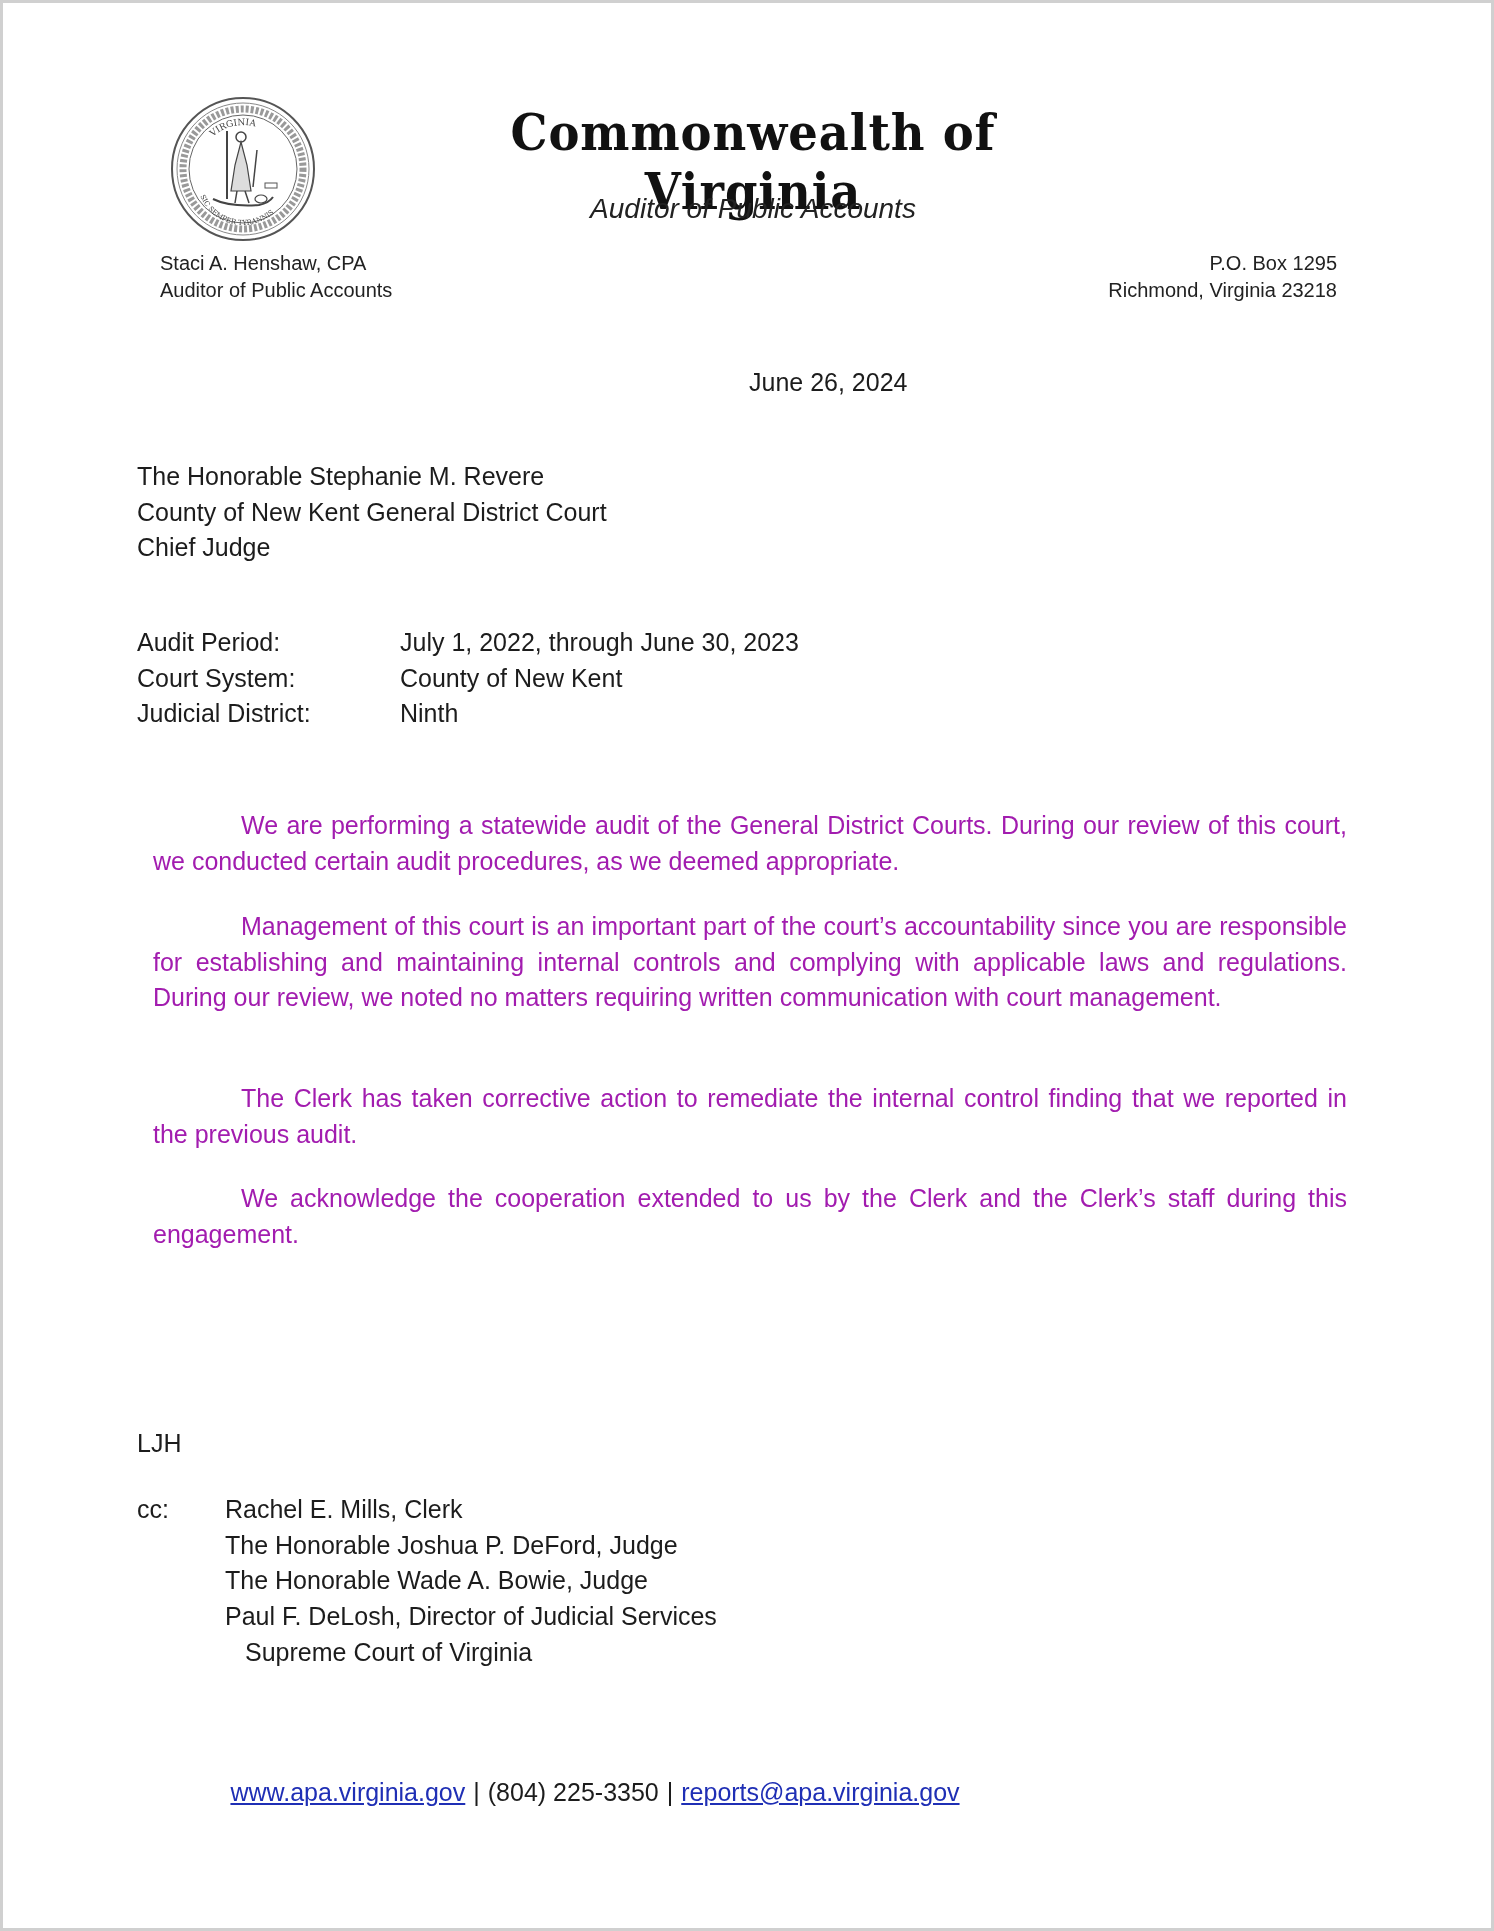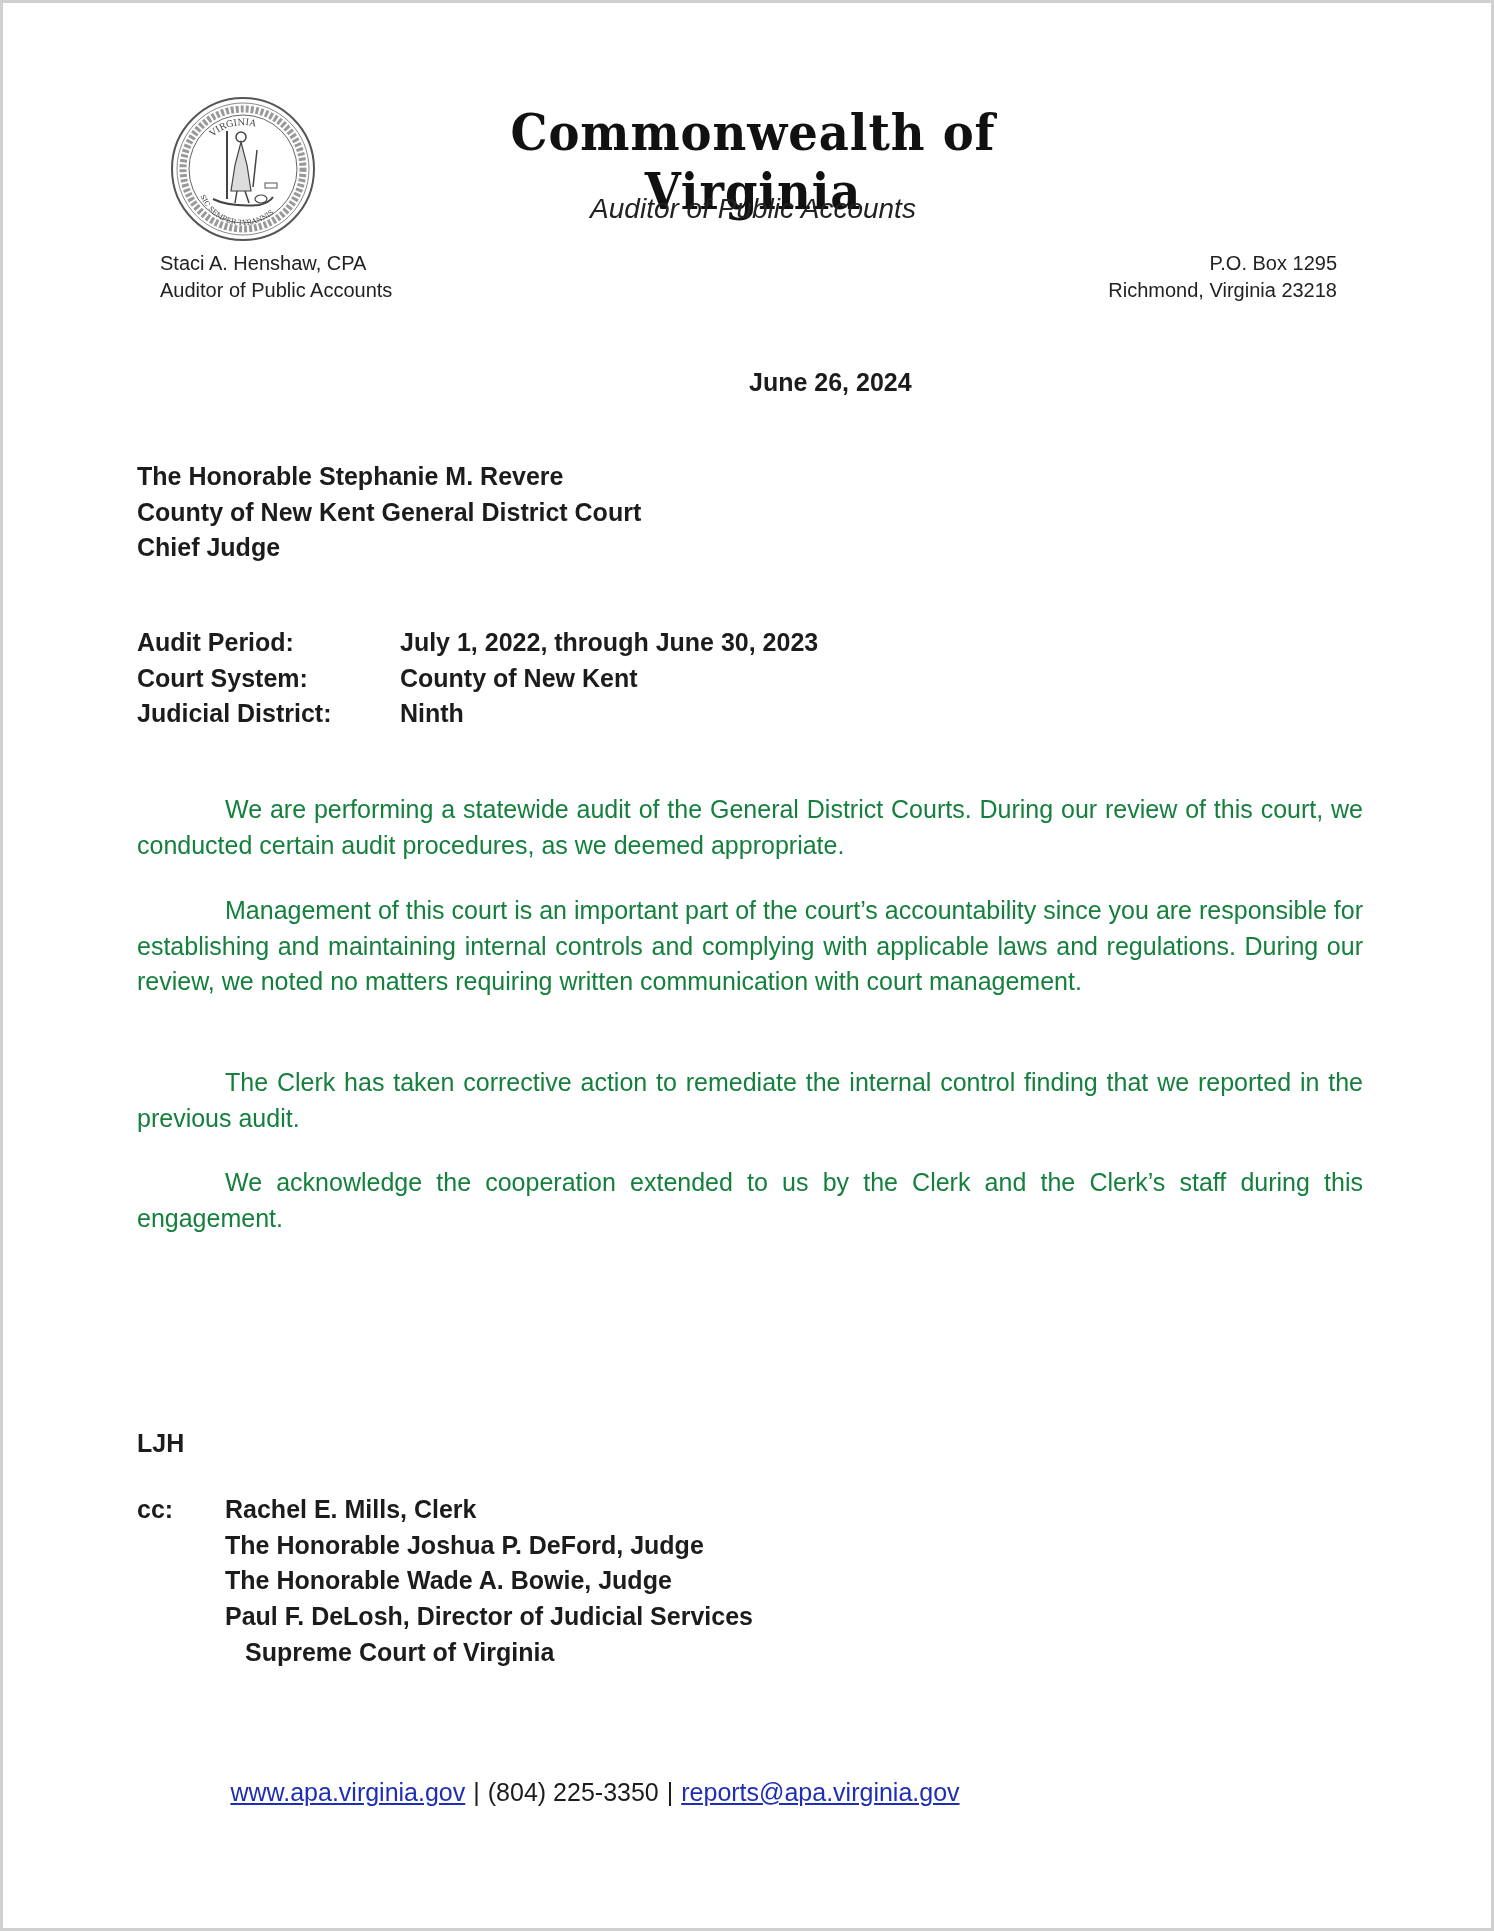--- a/index.html
+++ b/index.html
@@ -20,28 +20,28 @@
     font-weight: bold; font-size: 50px; letter-spacing: 1px; color: #111;
     transform: scaleX(0.93); transform-origin: center;
   }
   .subtitle {
     position: absolute; left: 420px; top: 190px; width: 660px; text-align: center;
     font-style: italic; font-size: 28px; color: #222;
   }
   .hdr { font-size: 20px; line-height: 27px; color: #222; }
   .hdr-left { left: 157px; top: 247px; }
   .hdr-right { right: 154px; top: 247px; text-align: right; }
-  .body-text { font-size: 25px; line-height: 35.7px; color: #1c1c1c; font-weight: bold; }
+  .body-text { font-size: 25px; line-height: 35.7px; color: #1c1c1c; }
   .date { left: 746px; top: 362px; }
   .addressee { left: 134px; top: 456px; }
   .audit-info { left: 134px; top: 622px; }
   .audit-row { display: flex; }
   .audit-label { width: 263px; }
   .paras { position: absolute; left: 134px; width: 1226px; }
-  .para { margin: 0; text-align: justify; text-indent: 88px; font-size: 25px; line-height: 35.7px; color: #15803d; }
+  .para { margin: 16px; text-align: justify; text-indent: 88px; font-size: 25px; line-height: 35.7px; color: #a21caf; }
   .p1 { top: 789px; }
   .p2 { top: 890px; }
   .p3 { top: 1062px; }
   .p4 { top: 1162px; }
   .signature { left: 747px; top: 1322px; }
   .initials { left: 134px; top: 1423px; }
   .cc { left: 134px; top: 1489px; }
   .cc-row { display: flex; }
   .cc-label { width: 88px; }
   .cc-indent { padding-left: 20px; }

